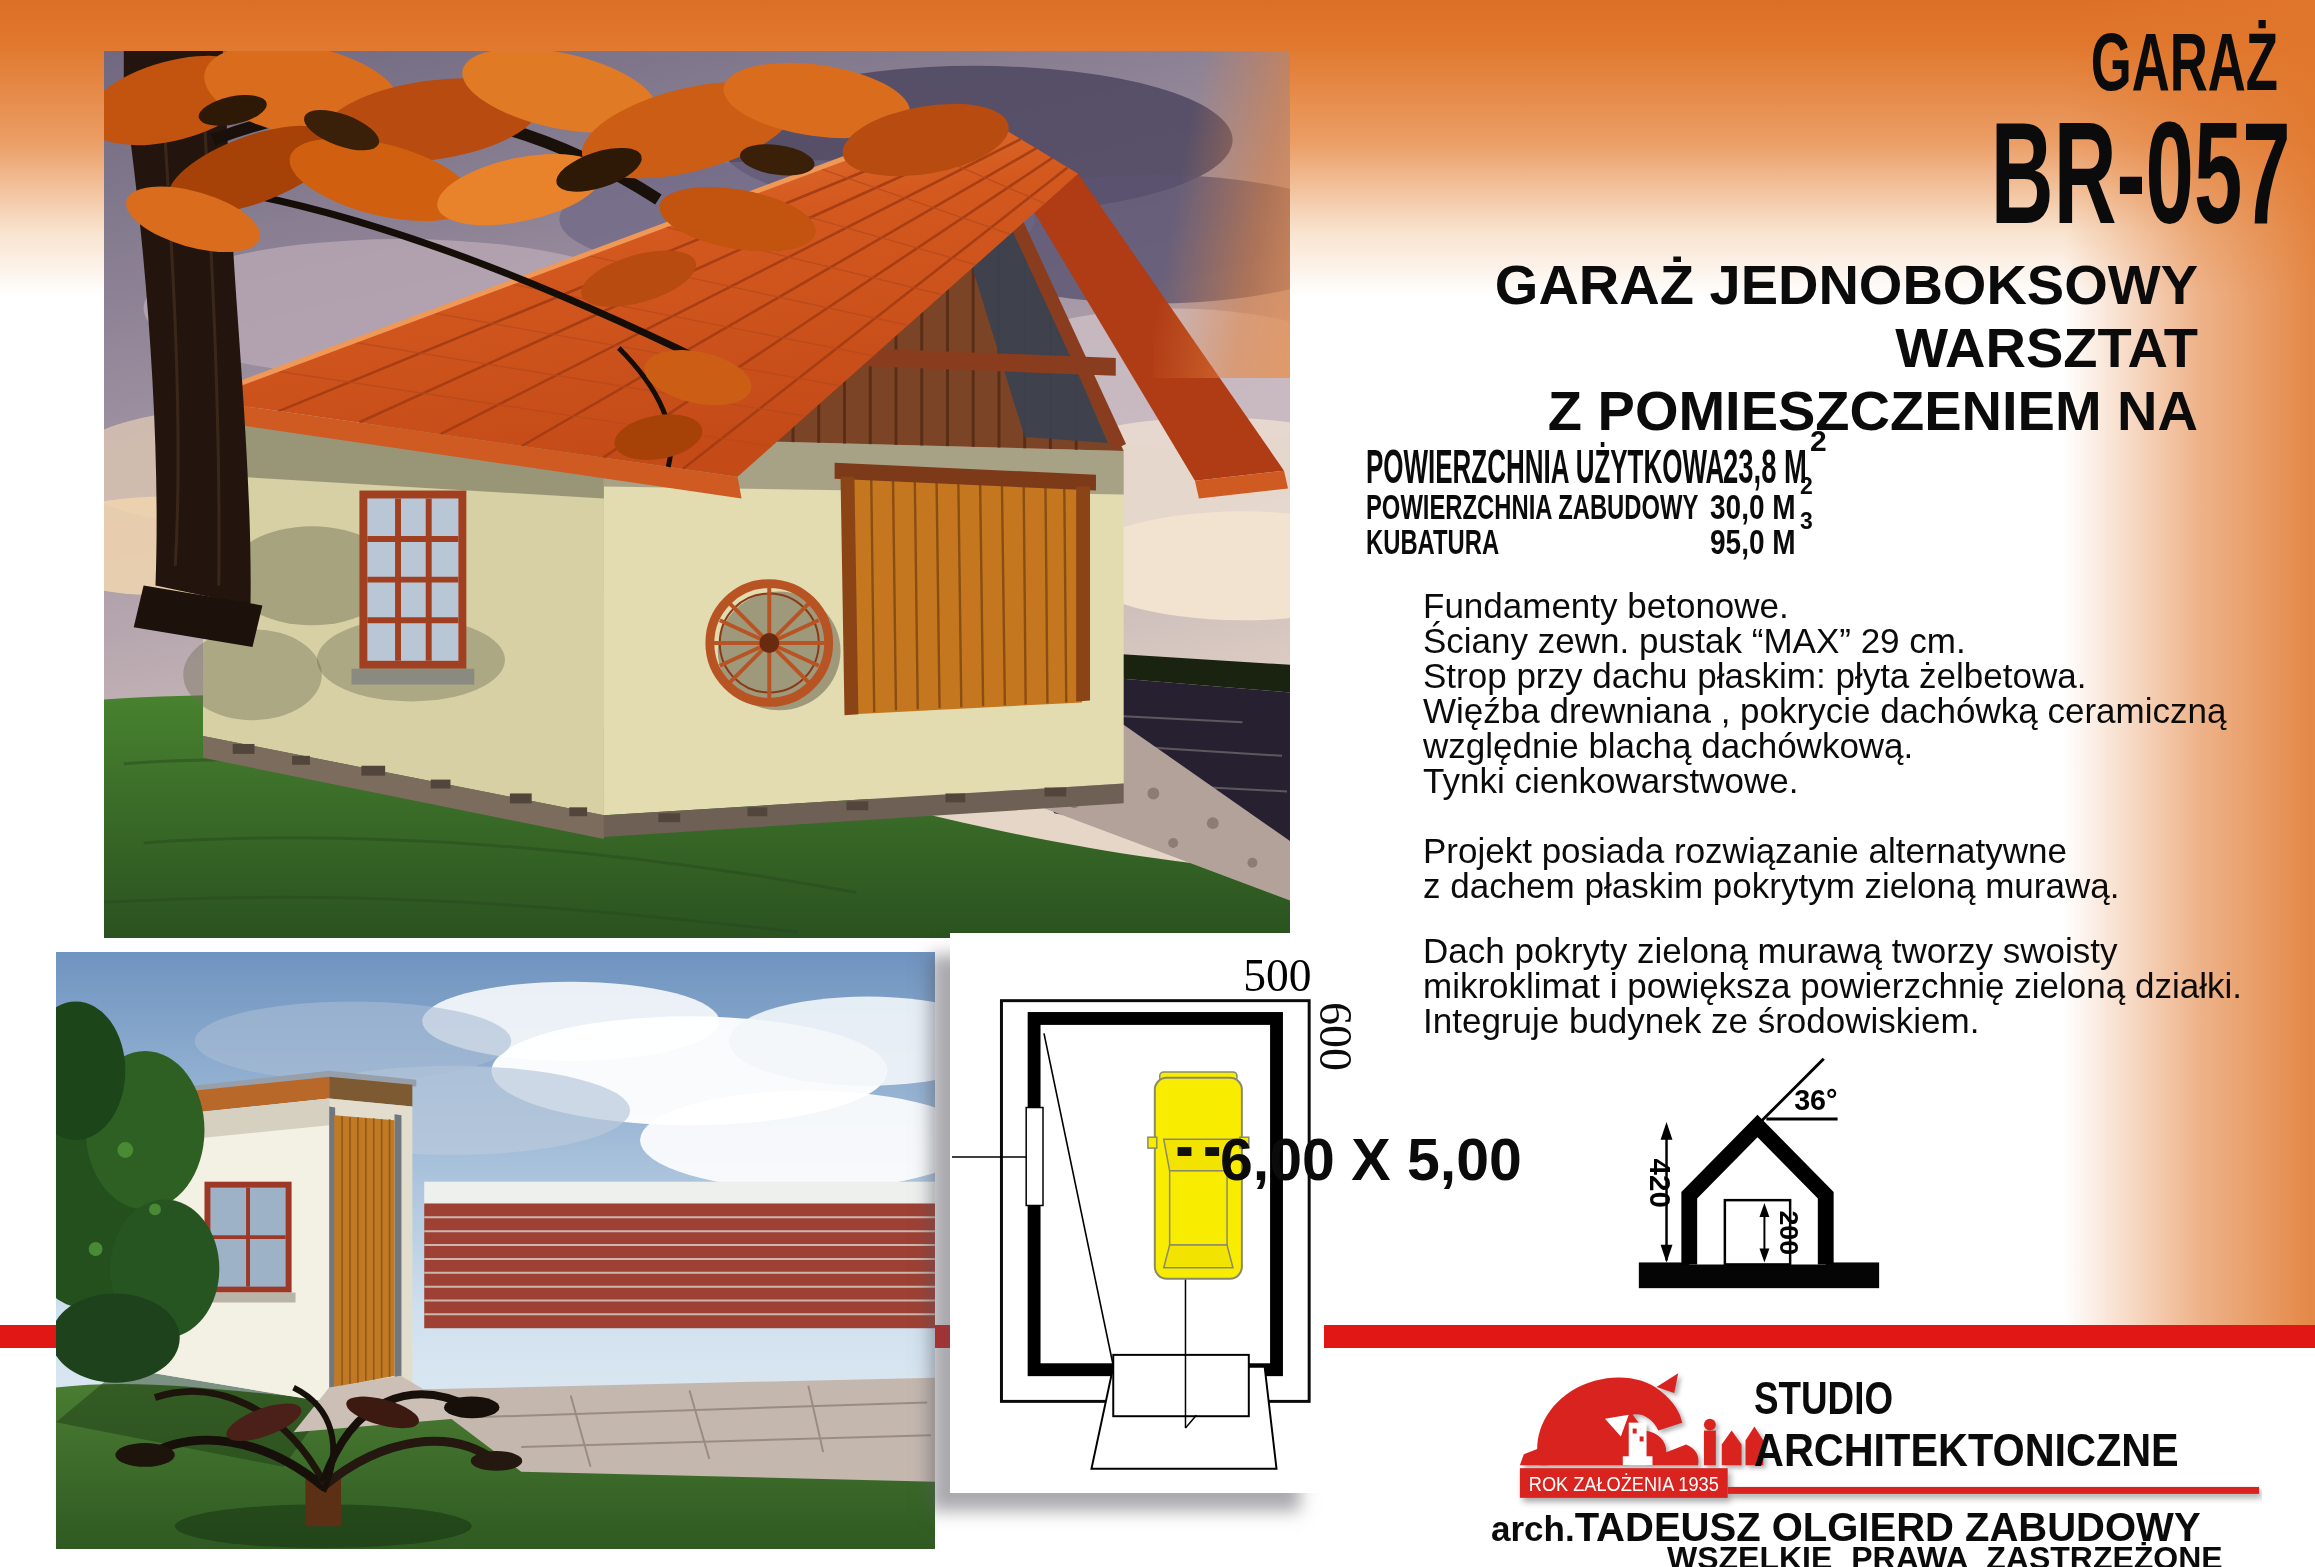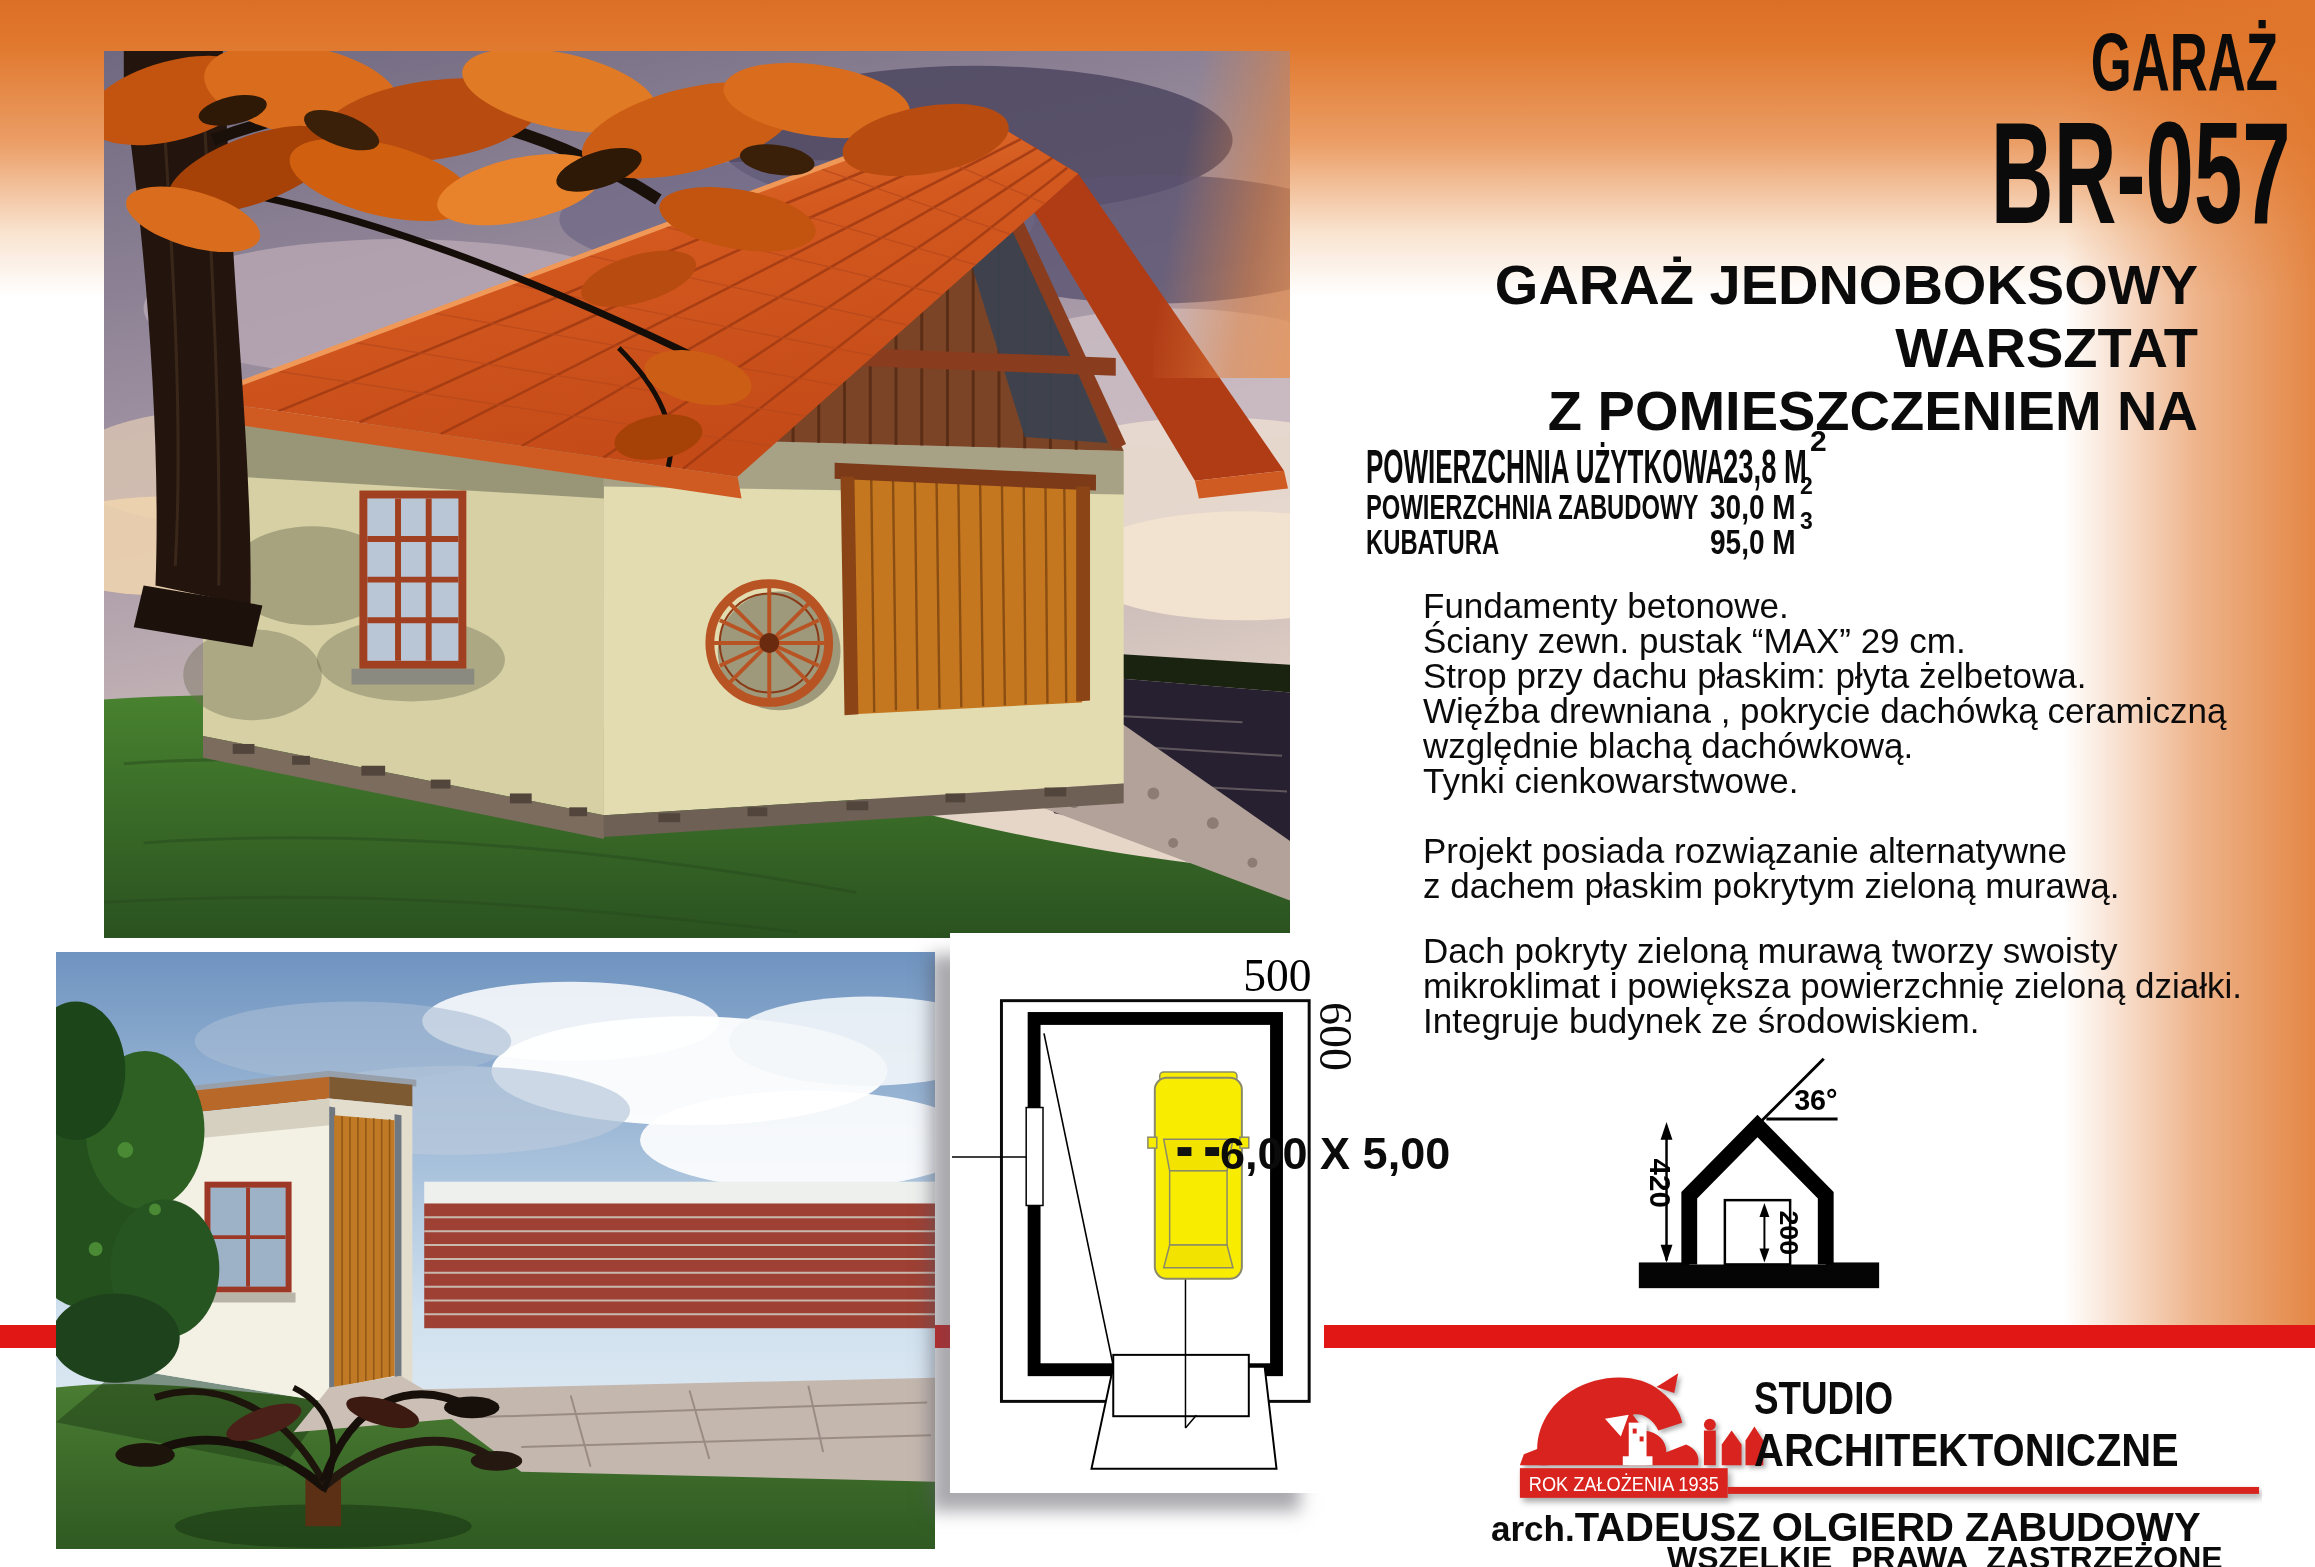--- a/index.html
+++ b/index.html
@@ -34,21 +34,21 @@
   .desc div{white-space:nowrap;}
   .desc .p2{margin-top:35px;}
   .desc .p3{margin-top:30px;}
   
   .photo-top{position:absolute;left:104px;top:51px;width:1186px;height:887px;}
   .photo-bottom{position:absolute;left:56px;top:952px;width:879px;height:597px;}
   .plan-card{position:absolute;left:950px;top:933px;width:374px;height:560px;background:#fff;
     box-shadow:-22px 20px 16px -2px rgba(85,85,95,.5);}
   .plan-depth{left:1358px;top:1002px;font-family:"Liberation Serif",serif;font-size:46px;
     transform:rotate(90deg);transform-origin:left top;}
-  .dim-text{left:1220px;top:1131px;font-size:45px;font-weight:bold;}
+  .dim-text{left:1220px;top:1131px;font-size:59px;font-weight:bold;}
   .section-svg{position:absolute;left:1614px;top:1035px;width:287px;height:267px;}
   
   .logo-svg{position:absolute;left:1510px;top:1361px;width:752px;height:149px;}
   .f-studio{left:1754px;top:1375px;font-size:46px;font-weight:bold;transform:scaleX(.80);transform-origin:left top;}
   .f-arch{left:1754px;top:1427px;font-size:46px;font-weight:bold;transform:scaleX(.90);transform-origin:left top;}
   .f-name{left:1491px;top:1507px;font-size:40px;font-weight:bold;}
   .f-name .prefix{font-size:35px;font-weight:bold;}
   .f-rights{left:1667px;top:1542px;font-size:32px;font-weight:bold;word-spacing:10px;}
   svg text{font-family:"Liberation Sans",sans-serif;}
   svg text.serif{font-family:"Liberation Serif",serif;}

